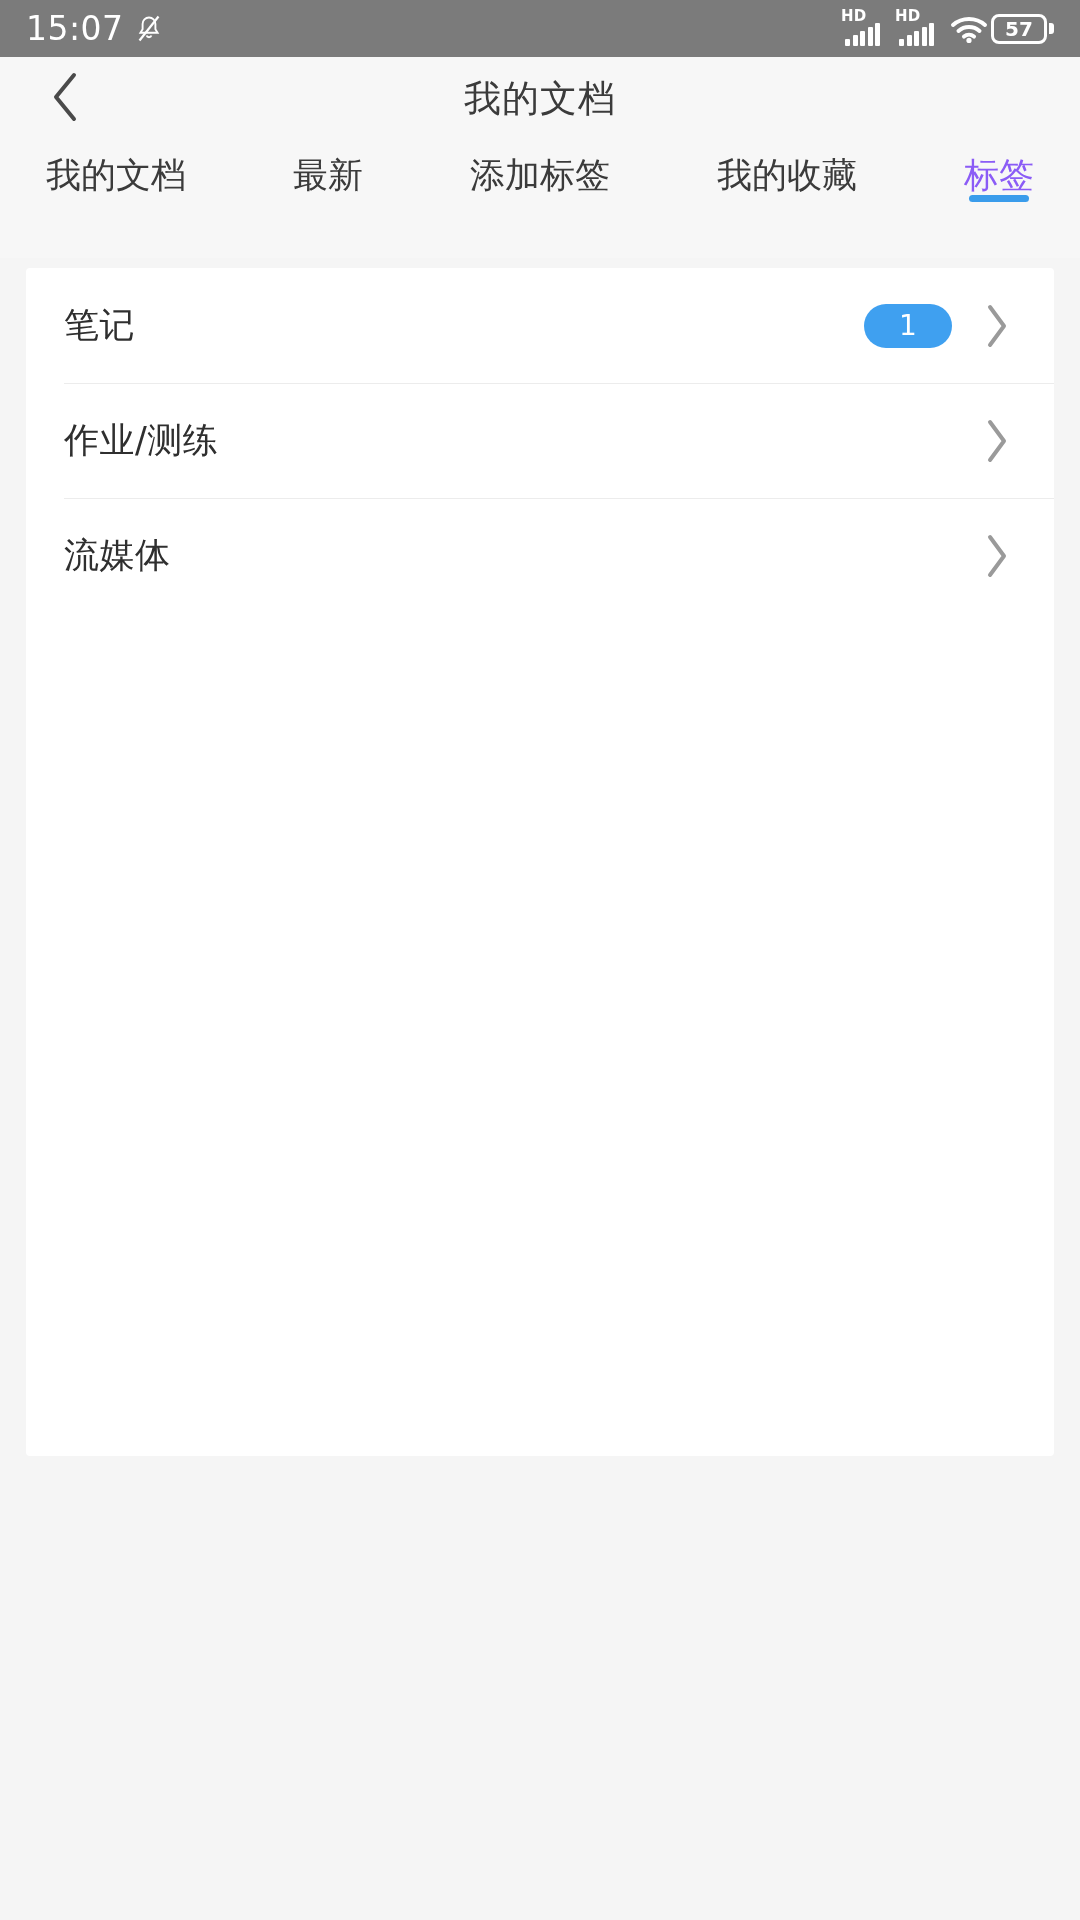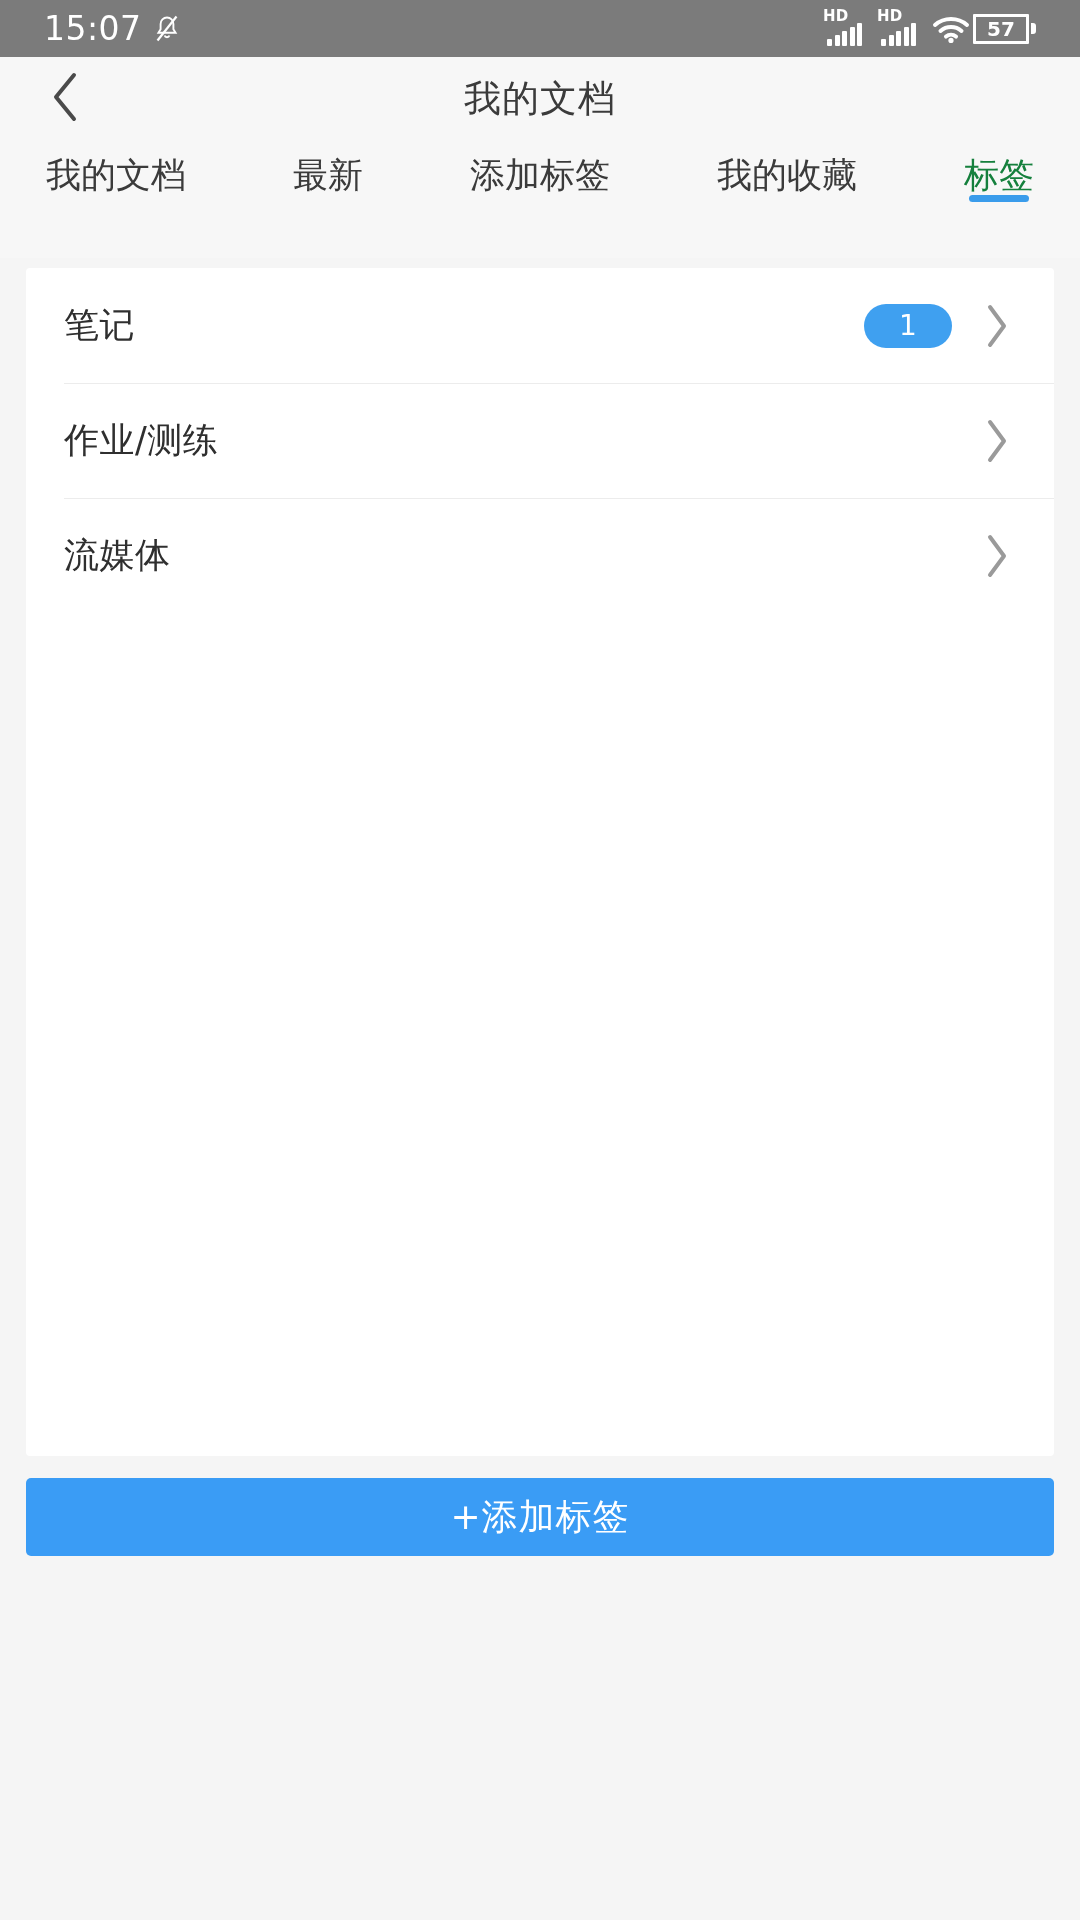--- a/index.html
+++ b/index.html
@@ -8,21 +8,21 @@
     font-family:"DejaVu Sans","Liberation Sans",sans-serif;
     background:#f5f5f5;
     overflow:hidden;
   }
   #screen { position:relative; width:1080px; height:1920px; background:#f5f5f5; }
 
   
   .statusbar {
     position:absolute; top:0; left:0; width:1080px; height:57px;
     background:#7b7b7b; display:flex; align-items:center;
-    padding:0 44px; color:#ffffff;
+    padding:0 26px; color:#ffffff;
   }
   .sb-left { display:flex; align-items:center; gap:12px; }
   .sb-time { font-size:33px; letter-spacing:0.5px; font-weight:400; }
   .sb-mute { width:26px; height:30px; position:relative; display:inline-block; }
   .sb-mute svg { display:block; }
   .sb-right { margin-left:auto; display:flex; align-items:center; gap:2px; }
 
   .sig { position:relative; width:52px; height:34px; display:flex; align-items:flex-end; }
   .sig .hd {
     position:absolute; top:-3px; left:0;
@@ -35,21 +35,21 @@
   .sig .bars i:nth-child(3){ height:15px; }
   .sig .bars i:nth-child(4){ height:19px; }
   .sig .bars i:nth-child(5){ height:23px; }
 
   .wifi { width:40px; height:30px; display:flex; align-items:center; }
 
   .battery {
     display:flex; align-items:center;
   }
   .battery .shell {
-    width:56px; height:30px; border:3px solid #ffffff; border-radius:1px;
+    width:56px; height:30px; border:3px solid #ffffff; border-radius:8px;
     display:flex; align-items:center; justify-content:center;
   }
   .battery .lvl { font-size:20px; font-weight:700; color:#ffffff; line-height:1; }
   .battery .nub {
     width:5px; height:11px; background:#ffffff; border-radius:0 3px 3px 0; margin-left:2px;
   }
 
   
   .header {
     position:absolute; top:57px; left:0; width:1080px; height:83px;
@@ -67,21 +67,21 @@
   .tabbar {
     position:absolute; top:140px; left:0; width:1080px; height:118px;
     background:#f7f7f7; display:flex; align-items:flex-start;
     padding:0 24px;
   }
   .tab {
     position:relative; flex:0 0 auto; padding:14px 22px 0 22px;
     display:flex; flex-direction:column; align-items:center; cursor:pointer;
   }
   .tab-label { font-size:35px; color:#3b3b3b; line-height:1.25; white-space:nowrap; }
-  .tab.active .tab-label { color:#15803d; }
+  .tab.active .tab-label { color:#8b5cf6; }
   .tab .underline {
     position:absolute; bottom:-4px; left:50%; transform:translateX(-50%);
     width:60px; height:7px; border-radius:4px; background:#3a9ceb; display:none;
   }
   .tab.active .underline { display:block; }
 
   
   .tab-spacer { flex:1 1 auto; }
 
   
@@ -239,17 +239,14 @@
         <span class="chev-cell">
           <svg width="26" height="46" viewBox="0 0 26 46">
             <polyline points="6,4 20,23 6,42" fill="none" stroke="#9a9a9a" stroke-width="4" stroke-linecap="round" stroke-linejoin="round"></polyline>
           </svg>
         </span>
       </span>
     </div>
 
   </div>
 
-  <div class="add-btn">
-    <span class="add-btn-label">+添加标签</span>
-  </div>
 
 </div>
 
 </body></html>

